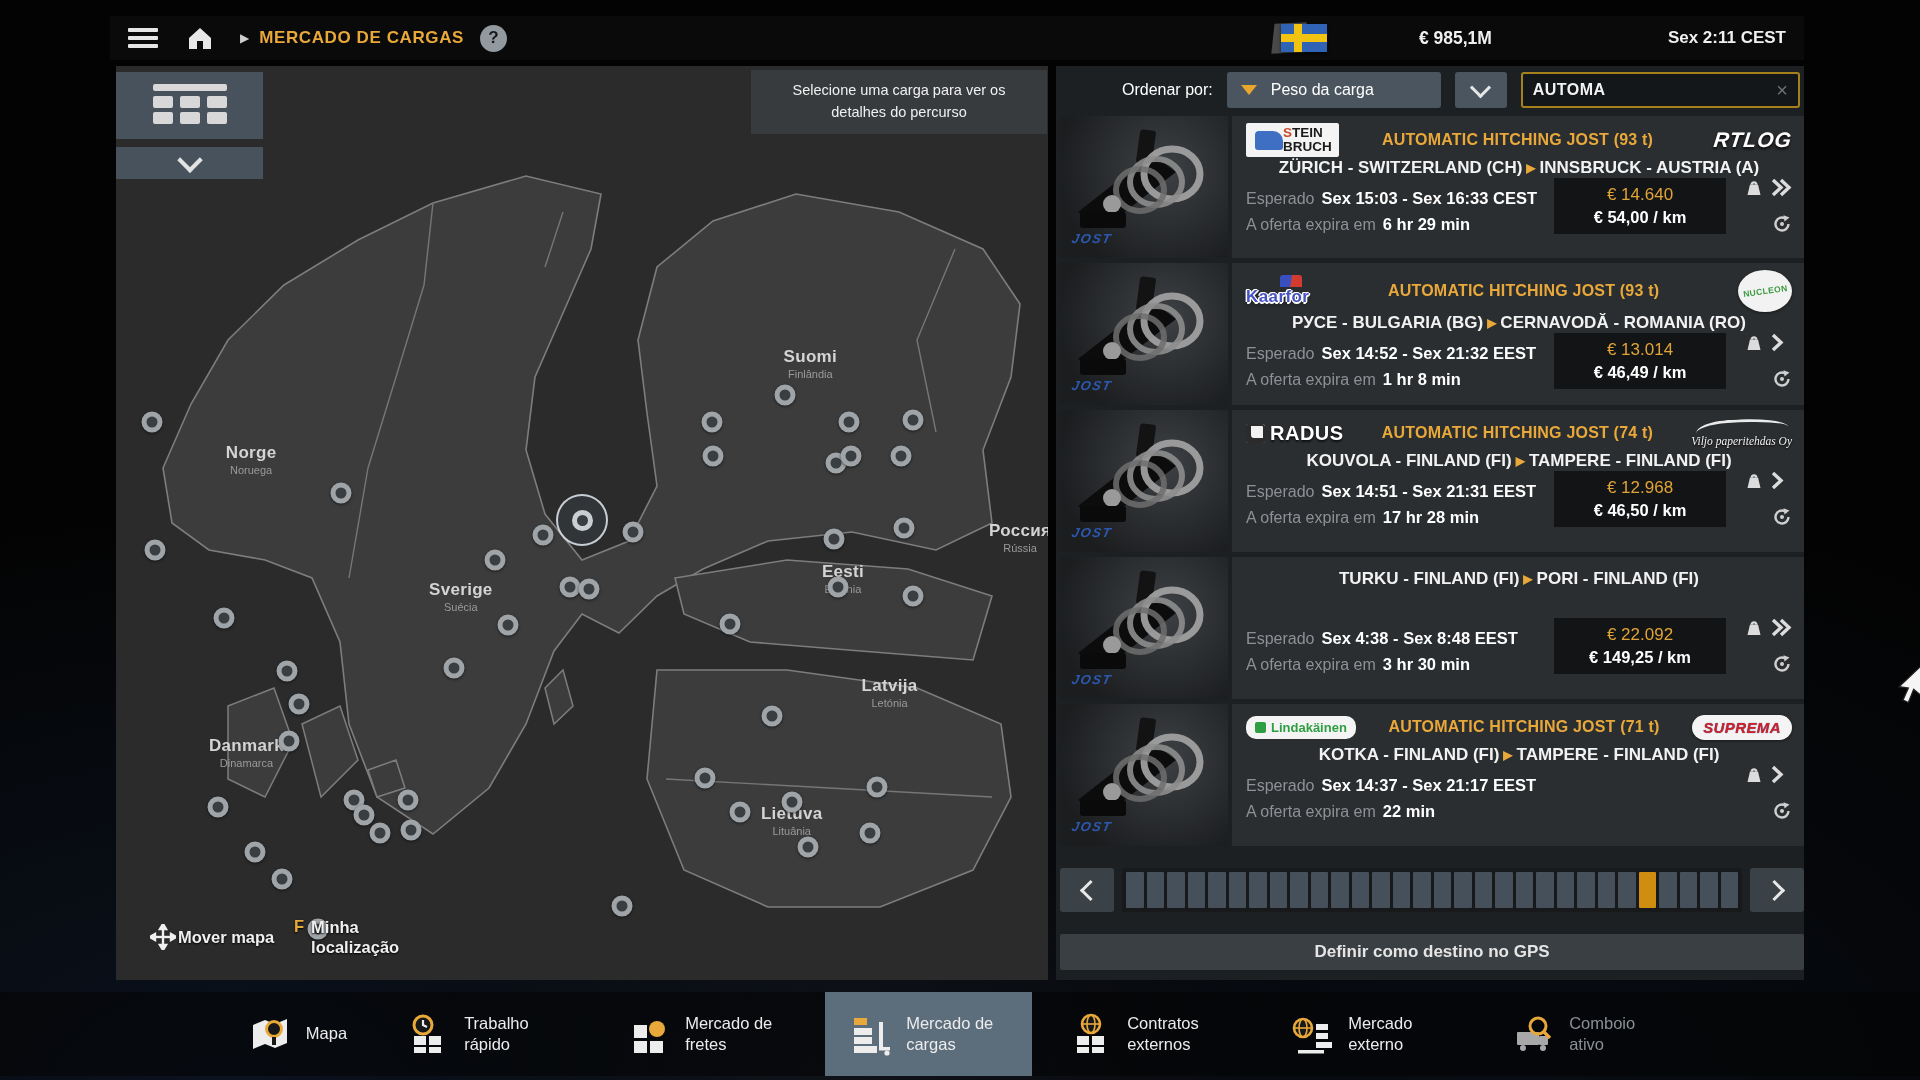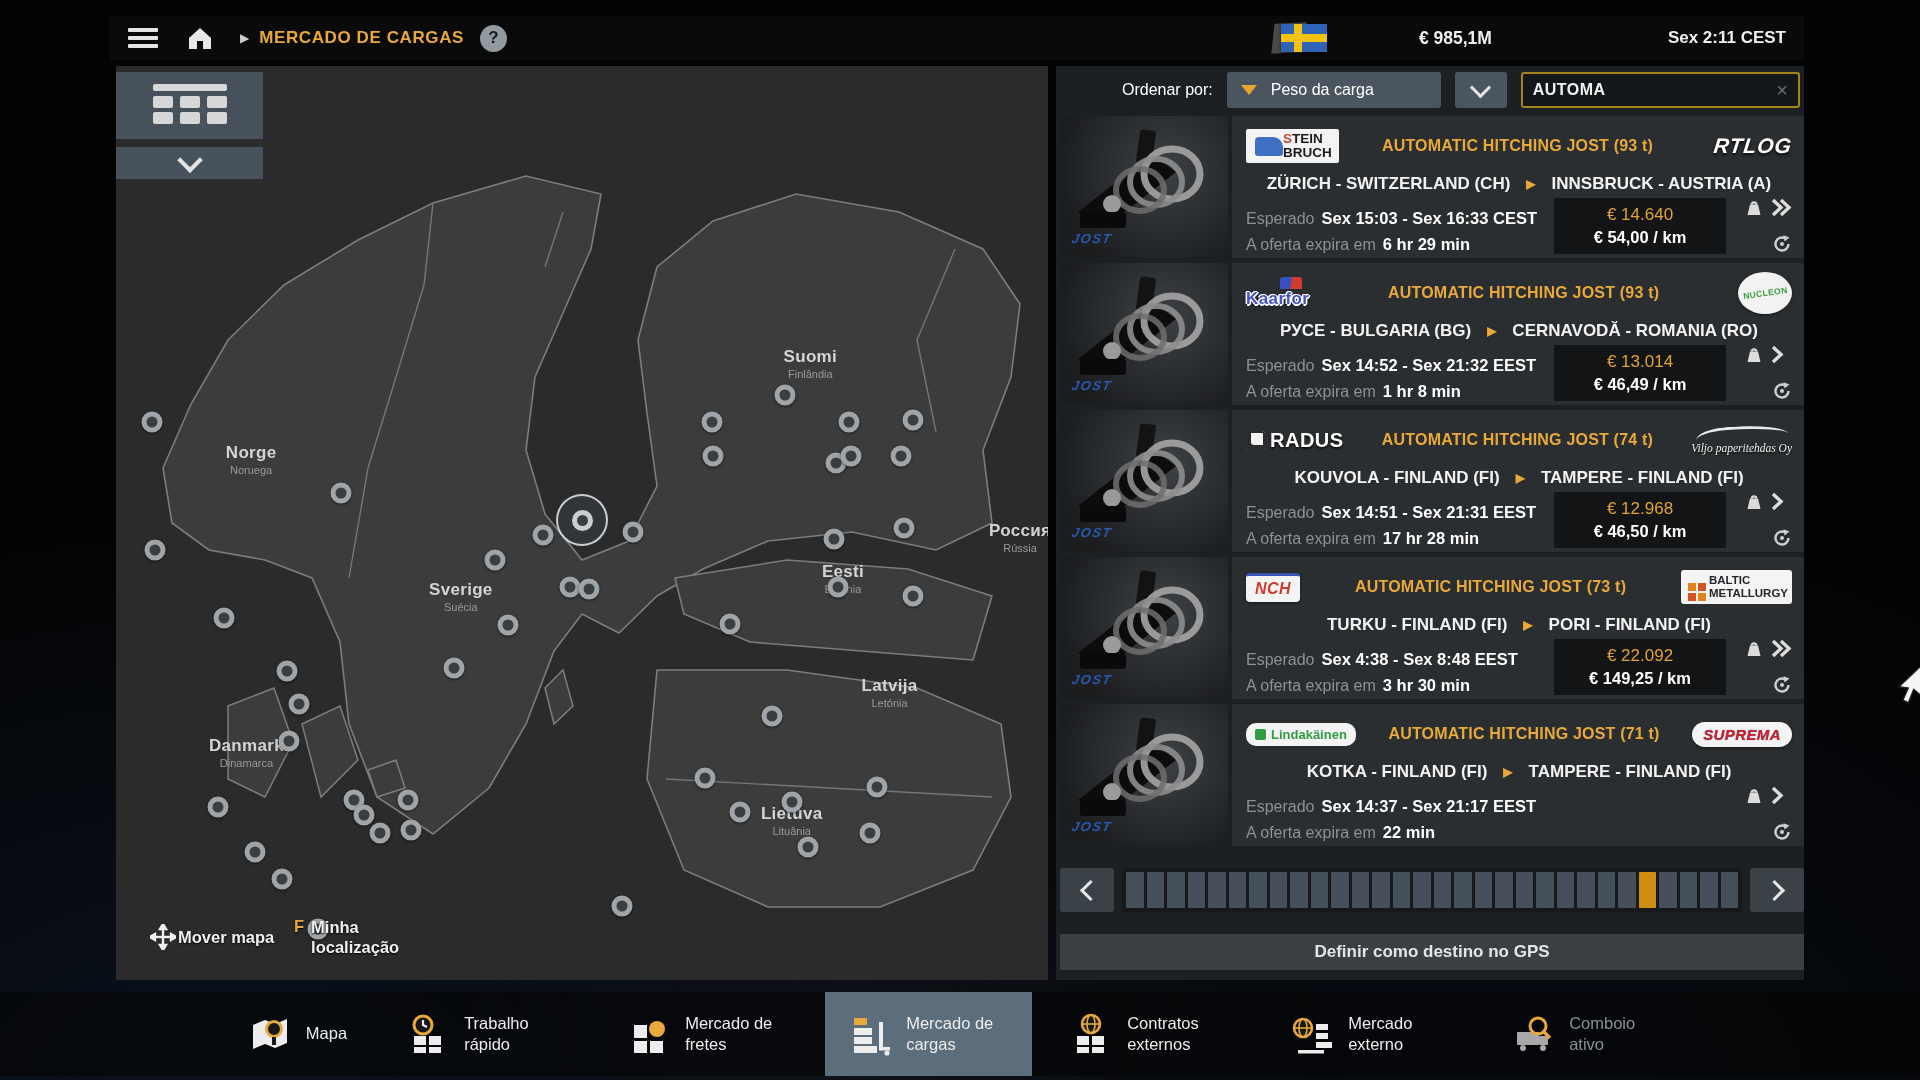--- a/index.html
+++ b/index.html
@@ -73,25 +73,25 @@
   .search .val{color:#f2f2f2;font-size:16px;letter-spacing:.5px;flex:1;}
   .search .clear{color:#6d7润2;color:#6d7276;font-size:20px;line-height:1;}
 
   
   .cargo-list{position:absolute;left:1060px;top:116px;width:744px;}
   .row{display:flex;height:142px;margin-bottom:5px;}
   .thumb{width:168px;position:relative;flex:none;overflow:hidden;
          background:radial-gradient(circle at 62% 38%,#3e4145,#1b1d1f 78%);}
   .thumb-brand{position:absolute;left:12px;bottom:12px;color:#2f63c9;font-size:13px;font-weight:800;
          font-style:italic;letter-spacing:1.5px;opacity:.85;transform:skewX(-12deg);}
-  .row-body{flex:1;margin-left:4px;background:#2b2e30;padding:7px 12px 4px 14px;box-sizing:border-box;
+  .row-body{flex:1;margin-left:4px;background:#2b2e30;padding:7px 12px 25px 14px;box-sizing:border-box;
          display:flex;flex-direction:column;}
   .l1{display:flex;align-items:center;height:46px;}
   .title{flex:1;text-align:center;color:#e9a83a;font-weight:700;font-size:16px;letter-spacing:.2px;padding:0 4px;}
-  .l2{display:flex;align-items:center;justify-content:center;gap:16px;height:28px;margin-top:1px;
+  .l2{display:flex;align-items:center;justify-content:center;gap:4px;height:28px;margin-top:1px;
       color:#f2f2f2;font-size:17px;font-weight:600;}
   .route-arrow{color:#e9a83a;font-size:12px;}
   .l3{display:flex;align-items:flex-end;margin-top:auto;}
   .info{flex:1;}
   .info .line{height:26px;display:flex;align-items:flex-end;gap:7px;}
   .lbl{color:#8d9195;font-size:16px;}
   .val{color:#fff;font-size:16.5px;font-weight:700;}
   .pricebox{width:172px;height:56px;background:#131415;display:flex;flex-direction:column;
       align-items:center;justify-content:center;gap:3px;flex:none;}
   .price{color:#e2a437;font-size:17px;font-weight:400;}
@@ -300,20 +300,21 @@
       <rect x="60" y="14" width="20" height="12" rx="2" fill="#d8d8d8"></rect>
       <rect x="6" y="30" width="20" height="12" rx="2" fill="#d8d8d8"></rect>
       <rect x="33" y="30" width="20" height="12" rx="2" fill="#d8d8d8"></rect>
       <rect x="60" y="30" width="20" height="12" rx="2" fill="#d8d8d8"></rect>
     </svg>
   </div>
   <div class="collapse-btn">
     <div class="chev-down"></div>
   </div>
 
+  <div class="map-tooltip">Selecione uma carga para ver os detalhes do percurso</div>
 
   <div class="mover">
     <svg width="26" height="26" viewBox="0 0 26 26">
       <g stroke="#f0f0f0" stroke-width="2.4" fill="#f0f0f0">
         <line x1="13" y1="4" x2="13" y2="22"></line>
           <line x1="4" y1="13" x2="22" y2="13"></line>
         <path d="M13 0 L16 5 L10 5 Z"></path>
           <path d="M13 26 L16 21 L10 21 Z"></path>
         <path d="M0 13 L5 10 L5 16 Z"></path>
           <path d="M26 13 L21 10 L21 16 Z"></path>
@@ -548,30 +549,20 @@
         <rect x="78" y="14" width="16" height="34" rx="3" fill="#131314" transform="rotate(8 86 31)"></rect>
         <ellipse cx="112" cy="58" rx="28" ry="25" fill="none" stroke="#a3a3a3" stroke-width="7" opacity="0.92"></ellipse>
         <ellipse cx="96" cy="66" rx="26" ry="23" fill="none" stroke="#8d8d8d" stroke-width="6" opacity="0.9"></ellipse>
         <ellipse cx="80" cy="74" rx="24" ry="21" fill="none" stroke="#6f6f6f" stroke-width="6" opacity="0.85"></ellipse>
         <circle cx="52" cy="88" r="9" fill="#9a9a9a"></circle>
         <rect x="20" y="96" width="46" height="16" rx="3" fill="#0a0a0a"></rect>
       </svg>
       <span class="thumb-brand">JOST</span>
     </div>
     <div class="row-body">
-      <div class="l1">
-        <span class="badge shipper b-nch">
-            <span class="bt">NCH</span>
-          </span>
-        <span class="title">AUTOMATIC HITCHING JOST (73 t)</span>
-        <span class="badge recipient b-baltic">
-            <i class="mark"></i>
-            <span class="bt">BALTIC METALLURGY</span>
-          </span>
-      </div>
       <div class="l2">
         <span>TURKU - FINLAND (FI)</span>
         <span class="route-arrow">▶</span>
         <span>PORI - FINLAND (FI)</span>
       </div>
       <div class="l3">
         <div class="info">
           <div class="line">
               <span class="lbl">Esperado</span>
               <span class="val">Sex 4:38 - Sex 8:48 EEST</span>

